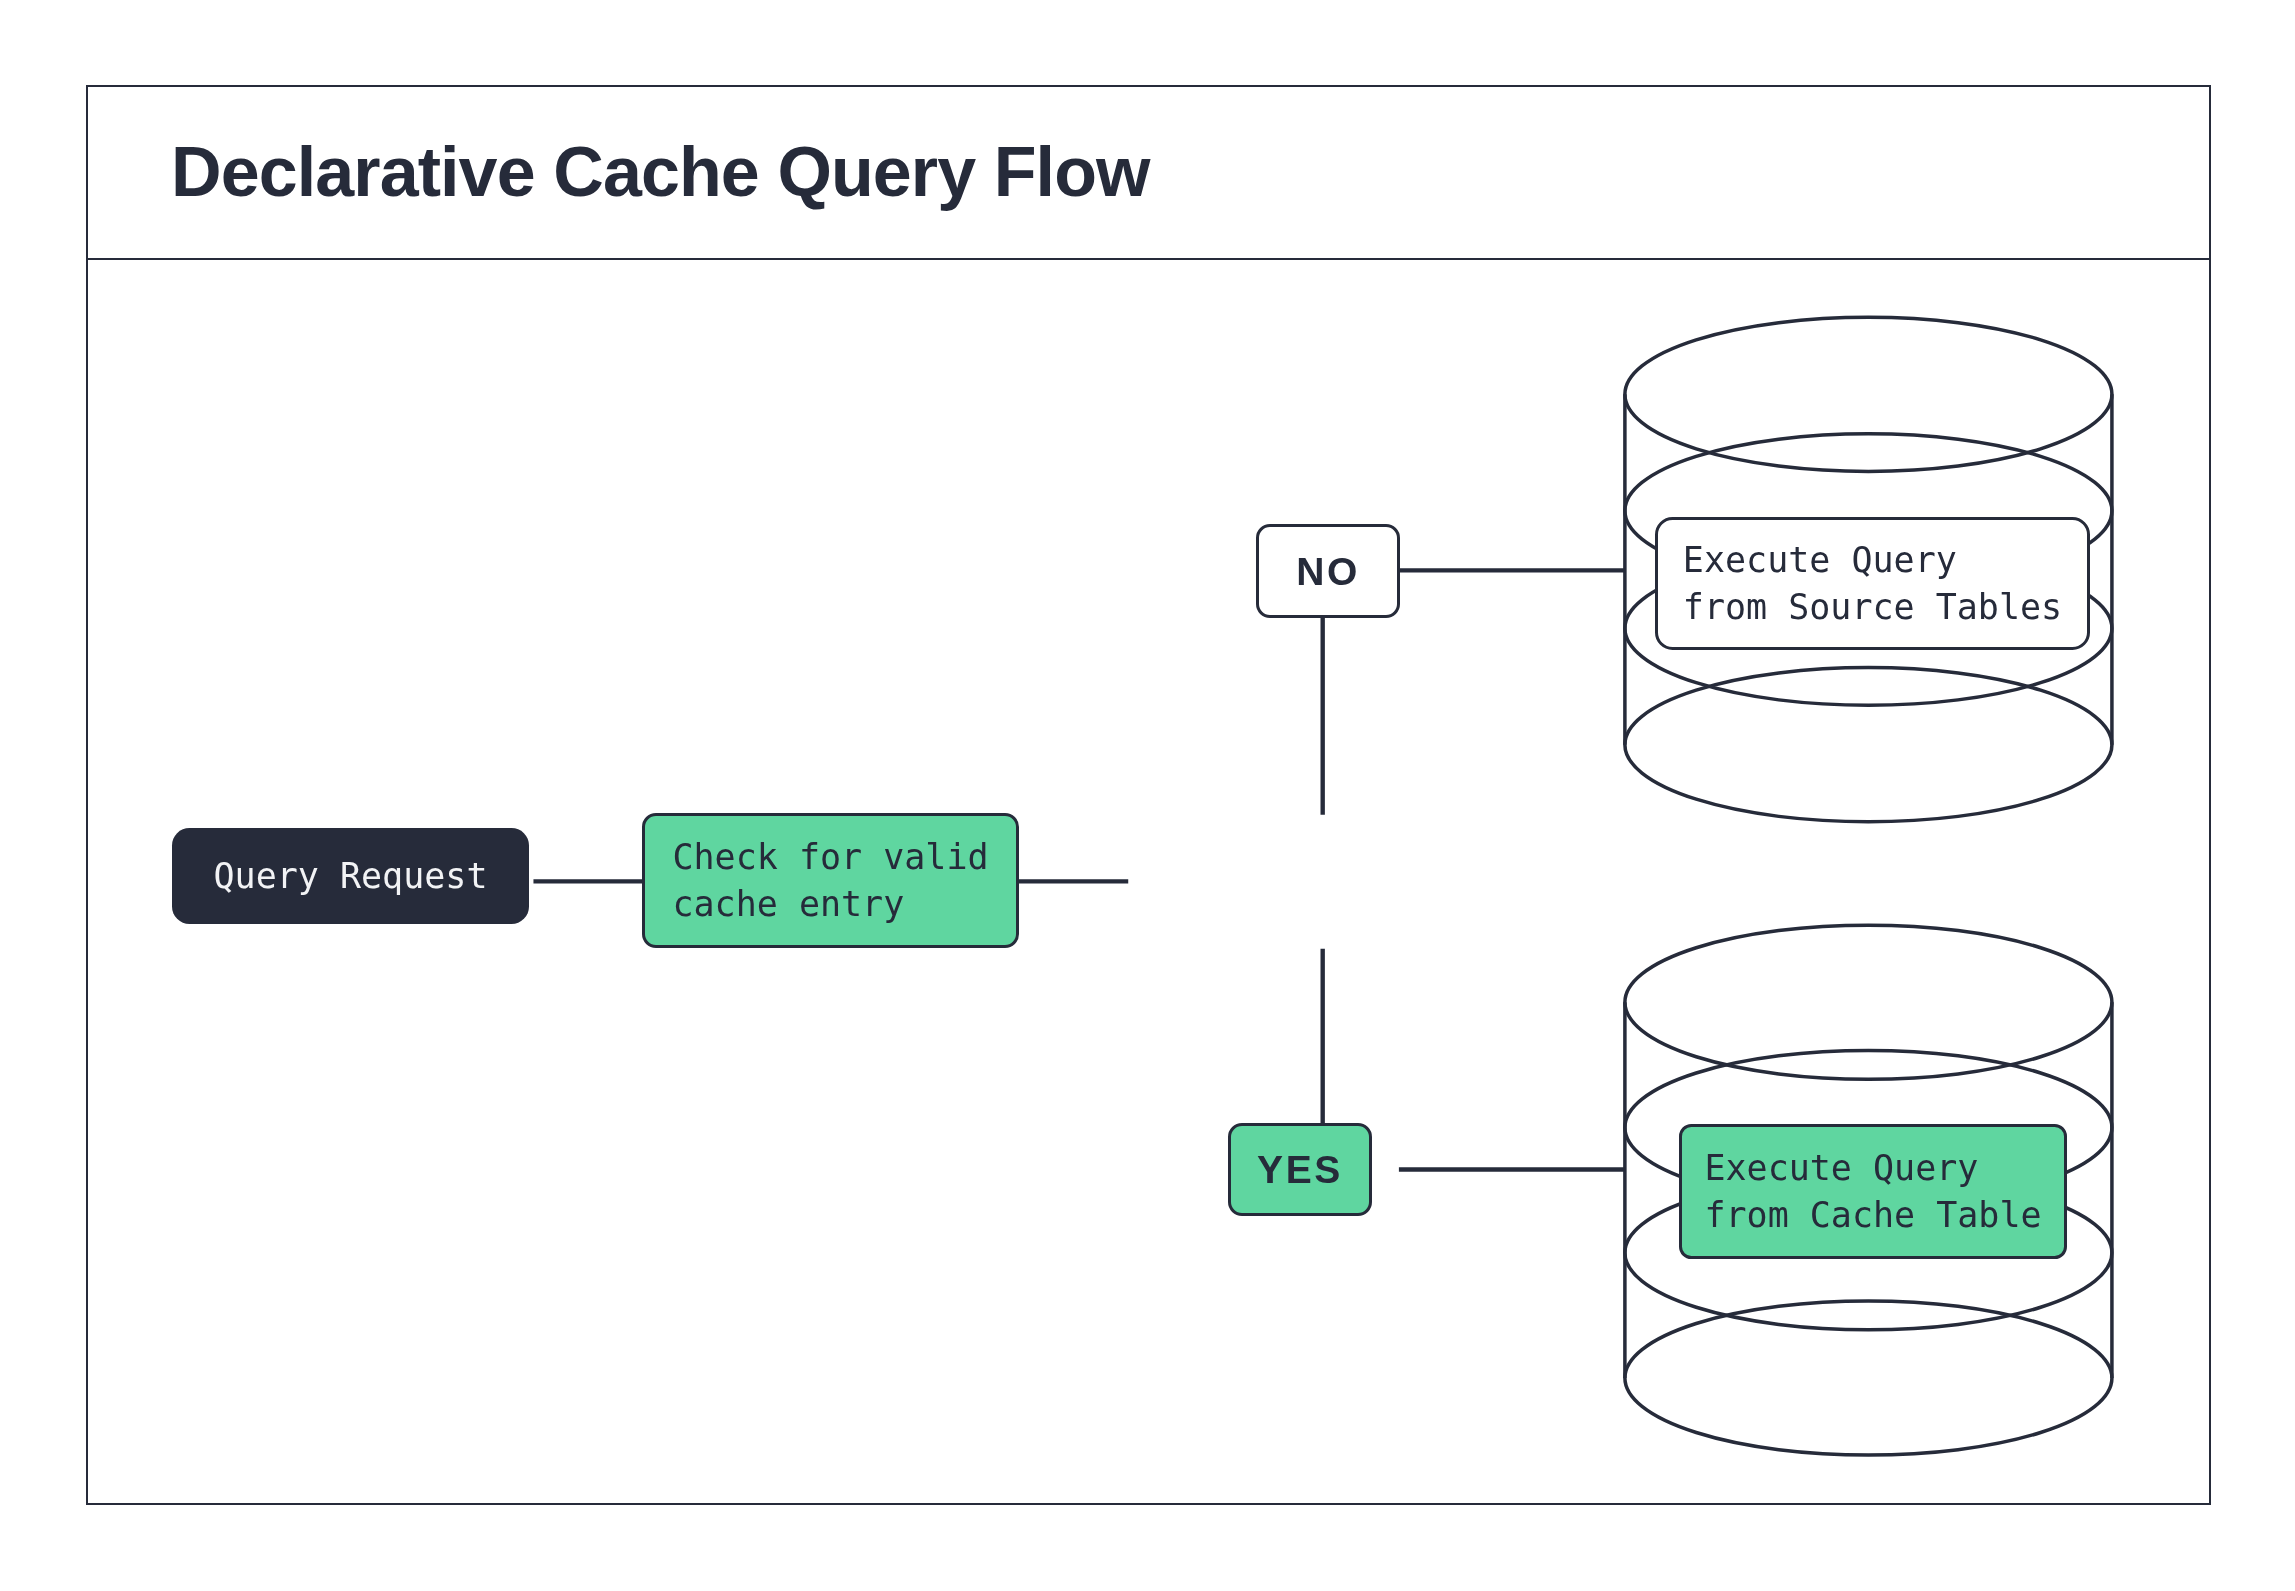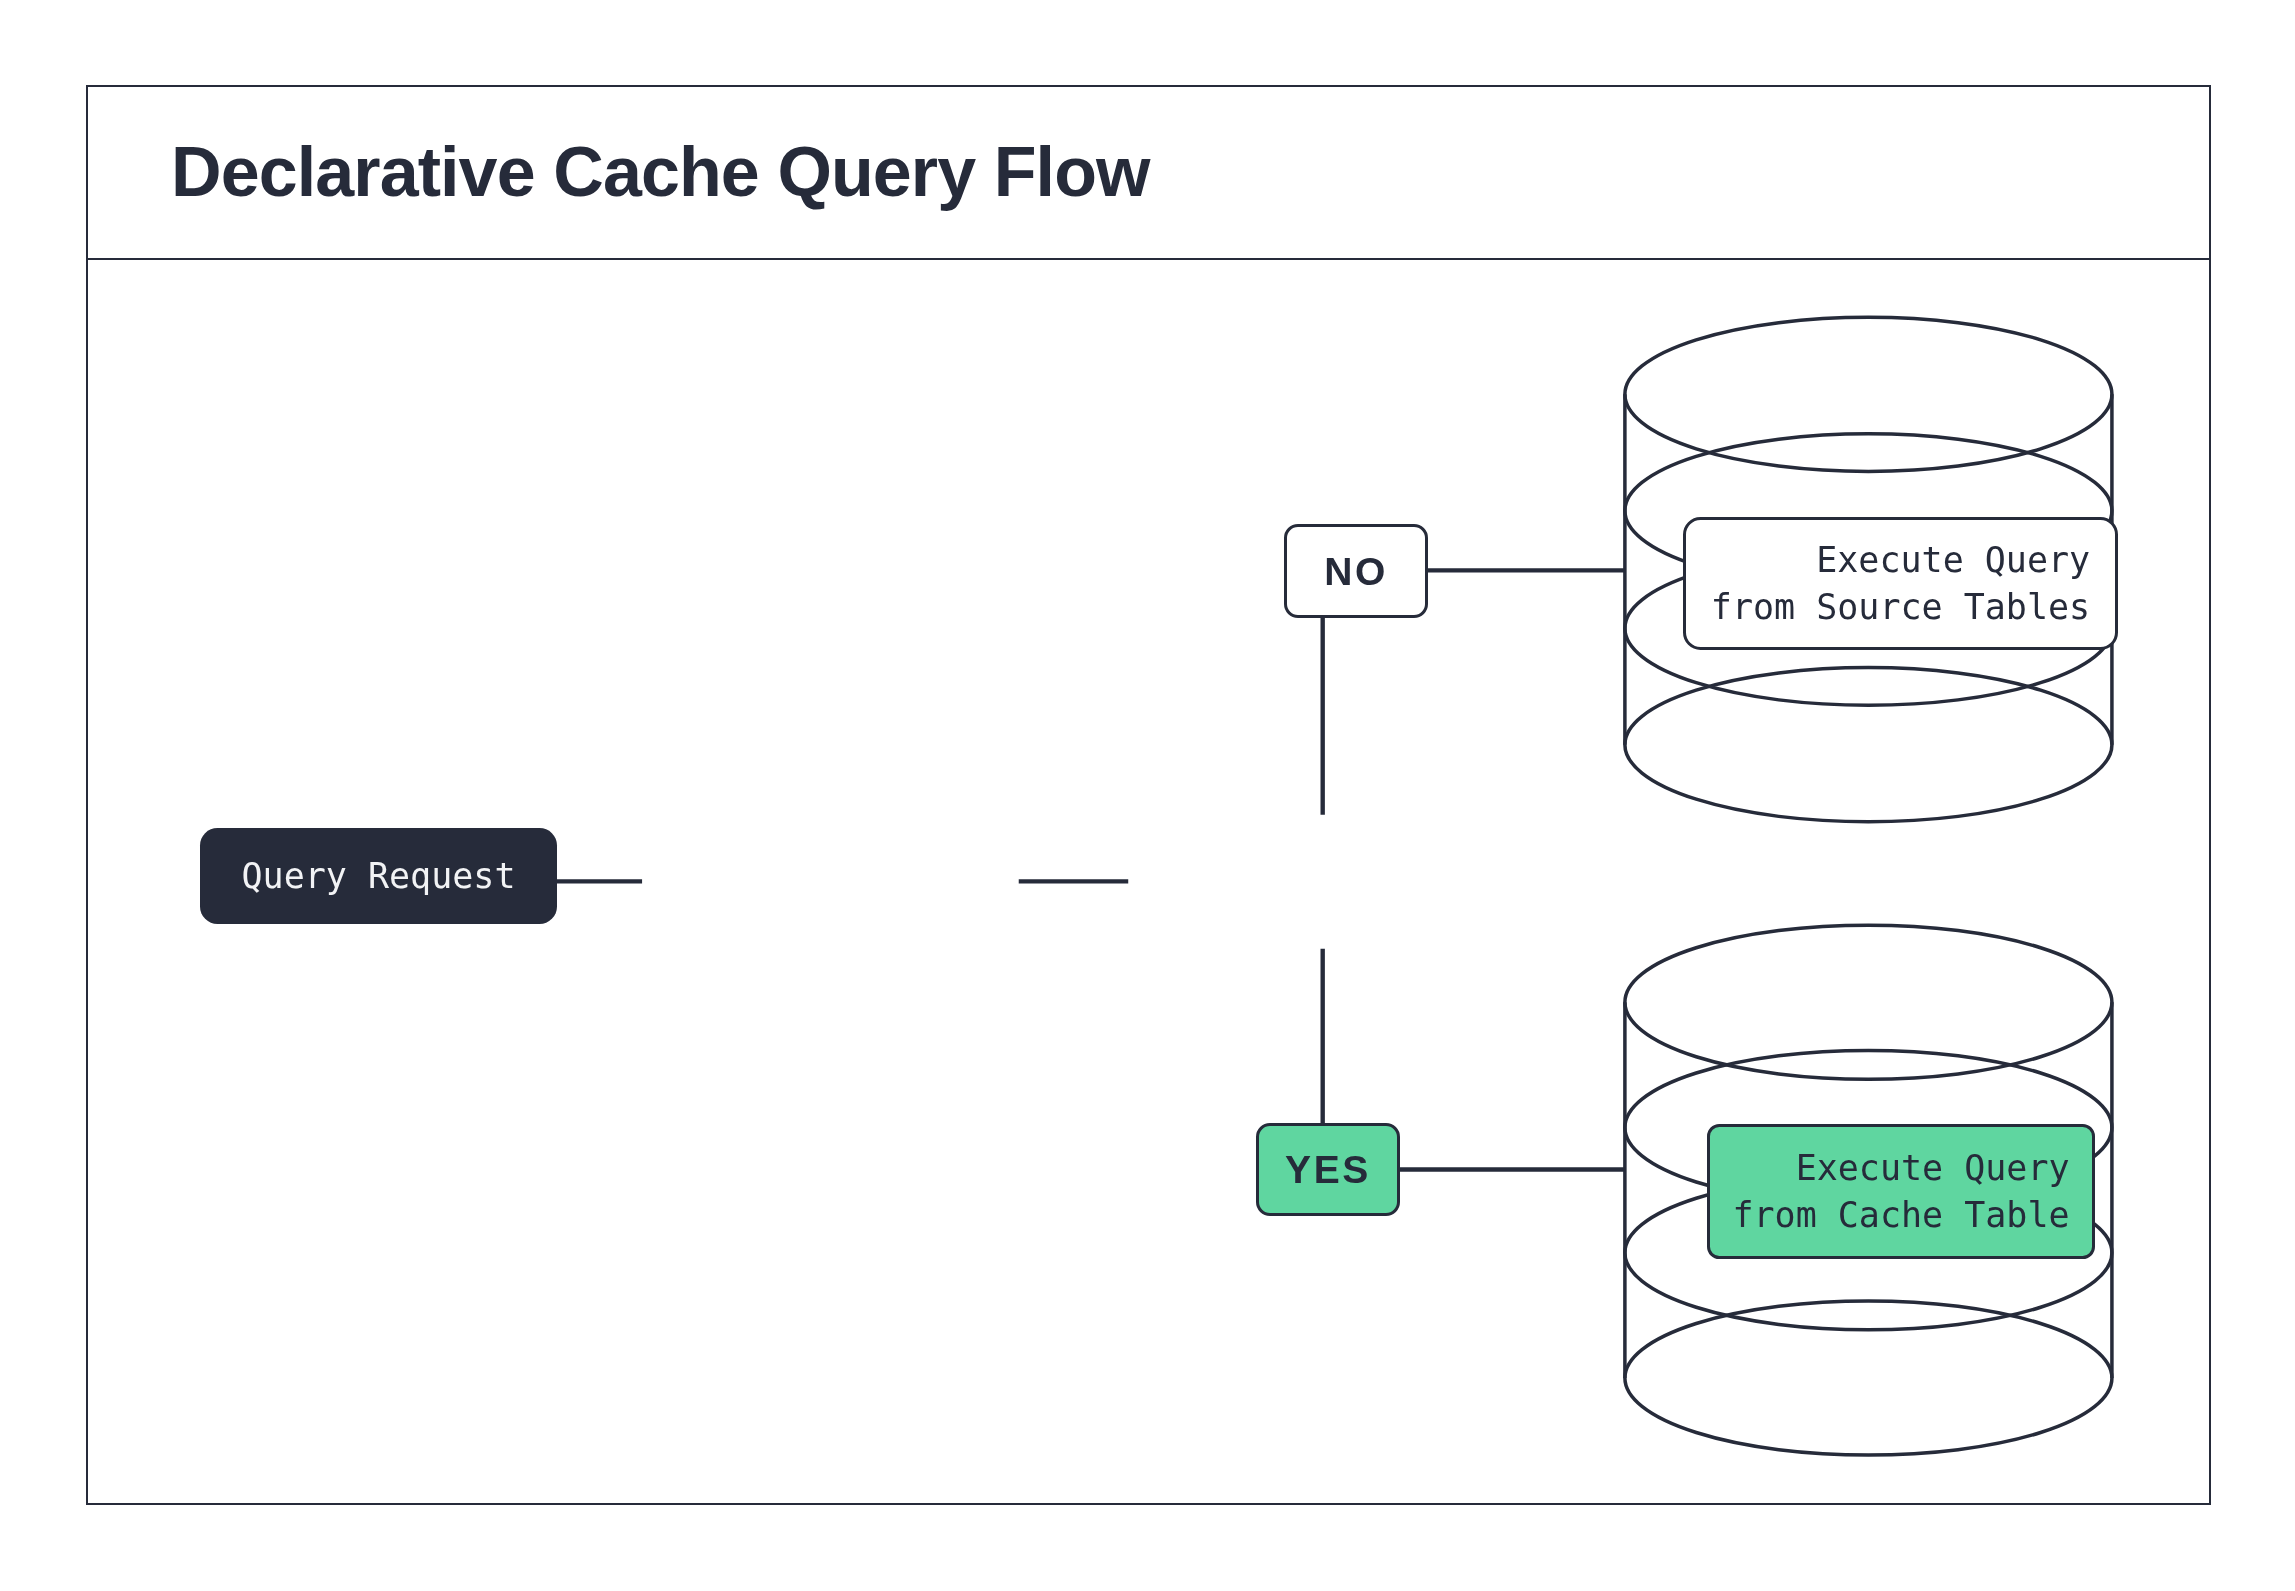--- a/index.html
+++ b/index.html
@@ -20,24 +20,23 @@
     display:flex;align-items:center;
   }
   .title{
     margin:0 0 0 85px;
     font-family:"Liberation Sans", sans-serif;
     font-weight:bold;font-size:70px;letter-spacing:-0.9px;color:#262b3a;
   }
   .links{position:absolute;left:0;top:0;width:2295px;height:1591px;}
   .node{
     position:absolute;box-sizing:border-box;
-    display:flex;align-items:center;justify-content:center;text-align:right;
+    display:flex;align-items:center;justify-content:center;text-align:left;
     font-size:35px;line-height:47px;white-space:pre-line;
     color:#262b3a;
-    margin-left:28px;
   }
   .node.dark{background:#262b3a;color:#f2f3f5;border-radius:17.5px;}
   .node.green{background:#5fd6a0;border:3.5px solid #262b3a;border-radius:14px;}
   .node.white{background:#ffffff;border:3.5px solid #262b3a;border-radius:14px;}
   .node.tag{
     font-family:"Liberation Sans", sans-serif;
     font-weight:bold;font-size:39px;letter-spacing:2.6px;
   }
 </style>
 </head>
@@ -76,20 +75,22 @@
       <path d="M1163 1006 H1288"></path>
       <path d="M1510 930 V705"></path>
       <path d="M1510 1083 V1282"></path>
       <path d="M1597 651 H1855"></path>
       <path d="M1597 1335 H1855"></path>
     </g>
   </svg>
 
   <div class="node dark" style="left:172px;top:828px;width:357px;height:96px;">Query Request</div>
 
+  <div class="node green" style="left:642px;top:813px;width:377px;height:135px;">Check for valid
+cache entry</div>
 
 
   <div class="node white tag" style="left:1256px;top:524px;width:144px;height:94px;">NO</div>
 
   <div class="node green tag" style="left:1228px;top:1123px;width:144px;height:93px;">YES</div>
 
   <div class="node white" style="left:1655px;top:517px;width:435px;height:133px;border-radius:17.5px;">Execute Query
 from Source Tables</div>
 
   <div class="node green" style="left:1679px;top:1124px;width:388px;height:135px;border-radius:12.3px;">Execute Query

